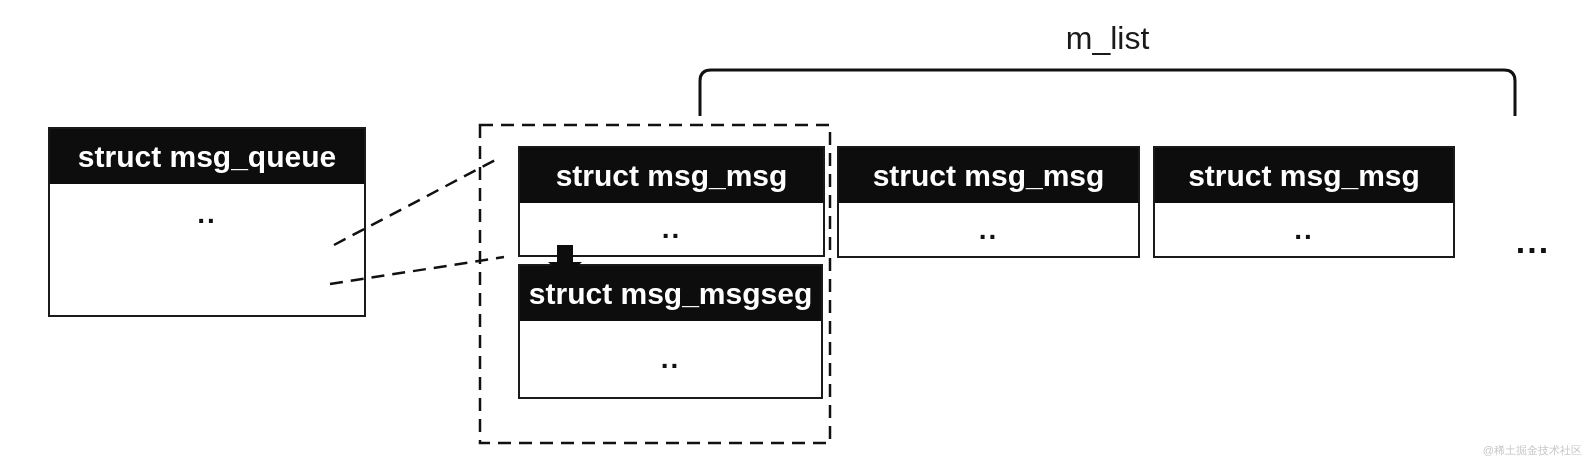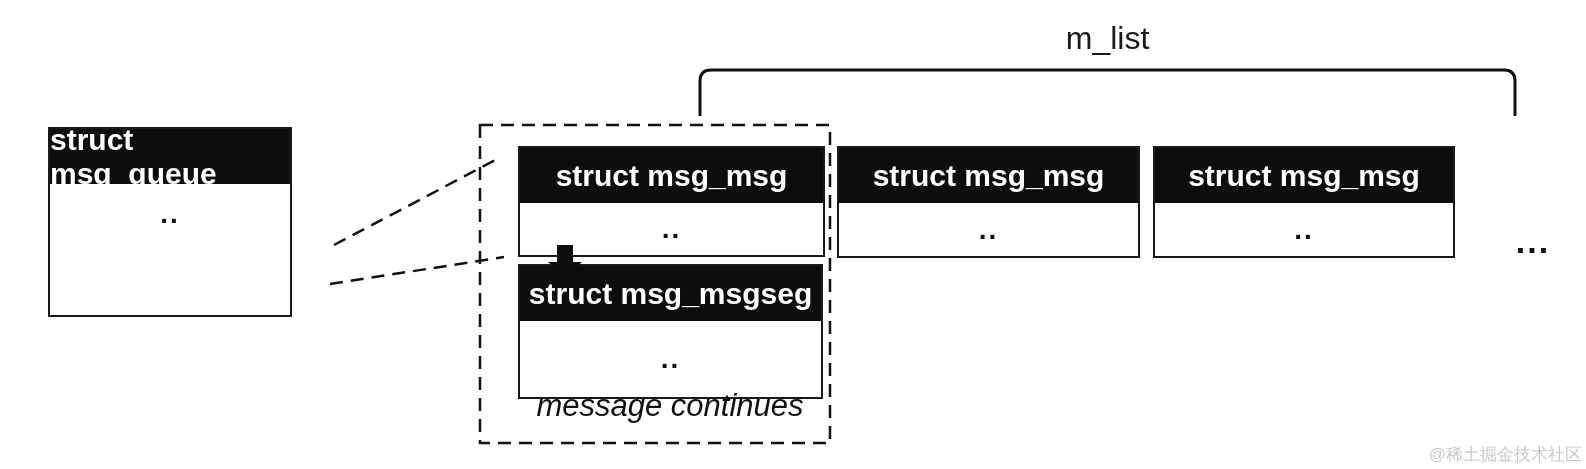--- a/index.html
+++ b/index.html
@@ -33,21 +33,21 @@
     flex: 1 1 auto;
     display: flex;
     align-items: center;
     justify-content: center;
     font-weight: bold;
     font-size: 28px;
     color: #111111;
     letter-spacing: 2px;
   }
   
-  .box-msg-queue { left: 48px; top: 127px; width: 244px; height: 190px; }
+  .box-msg-queue { left: 48px; top: 127px; width: 318px; height: 190px; }
   .box-msg-queue .struct-header { height: 55px; }
   .box-msg-queue .struct-body { align-items: flex-start; padding-top: 14px; }
   .box-msg-1 { left: 518px; top: 146px; width: 307px; height: 111px; }
   .box-msg-2 { left: 837px; top: 146px; width: 303px; height: 112px; }
   .box-msg-3 { left: 1153px; top: 146px; width: 302px; height: 112px; }
   .box-msgseg { left: 518px; top: 264px; width: 305px; height: 135px; }
   .box-msg-1 .struct-header,
   .box-msg-2 .struct-header,
   .box-msg-3 .struct-header,
   .box-msgseg .struct-header { height: 55px; }
@@ -72,21 +72,21 @@
     left: 1498px; top: 222px; width: 70px;
     text-align: center;
     font-size: 34px;
     font-weight: bold;
     color: #111111;
     letter-spacing: 2px;
   }
   .watermark {
     position: absolute;
     right: 4px; top: 443px;
-    font-size: 17px;
+    font-size: 11px;
     color: #c8c8c8;
   }
   .svg-overlay {
     position: absolute;
     left: 0; top: 0;
     pointer-events: none;
   }
   .arrow-stem {
     position: absolute;
     left: 557px; top: 245px;
@@ -130,21 +130,20 @@
   </div>
 
   <div class="struct-box box-msgseg">
     <div class="struct-header">struct msg_msgseg</div>
     <div class="struct-body">..</div>
   </div>
 
   <div class="arrow-stem"></div>
   <div class="arrow-head"></div>
 
-  <div class="message-continues">message continues</div>
 
   <div class="more-ellipsis">...</div>
 
   <div class="watermark">@稀土掘金技术社区</div>
 
   <svg class="svg-overlay" width="1586" height="469" viewBox="0 0 1586 469">
 
     <rect x="480" y="125" width="350" height="318" fill="none" stroke="#111111" stroke-width="2.5" stroke-dasharray="13 8"></rect>
 
     <path d="M 700 116 L 700 81 Q 700 70 711 70 L 1504 70 Q 1515 70 1515 81 L 1515 116" fill="none" stroke="#111111" stroke-width="3"></path>

